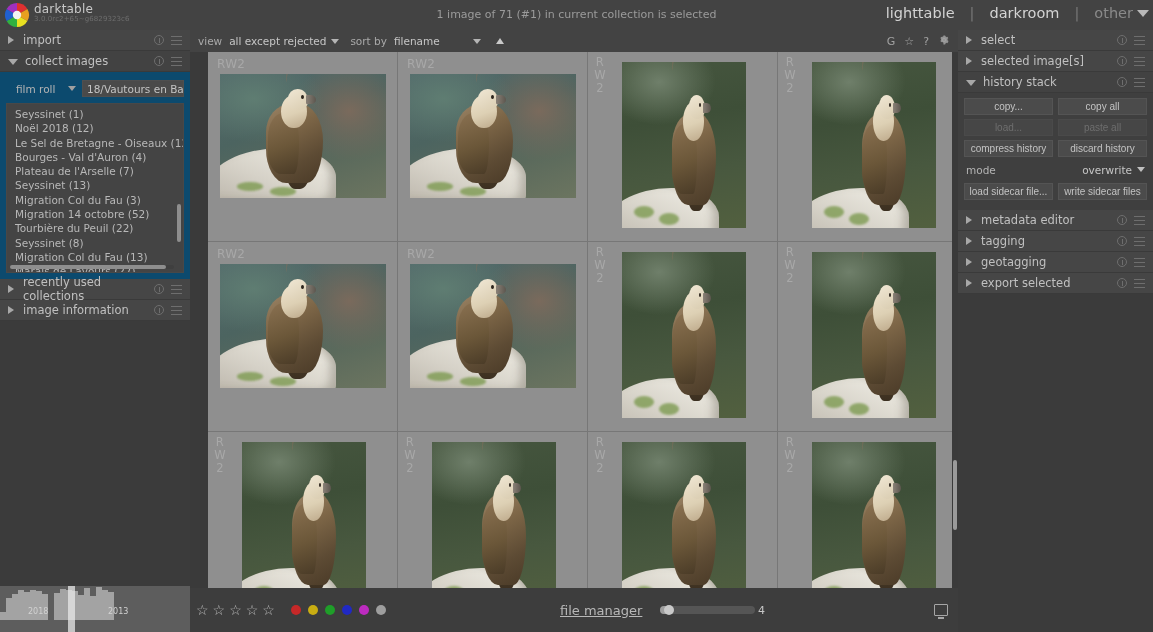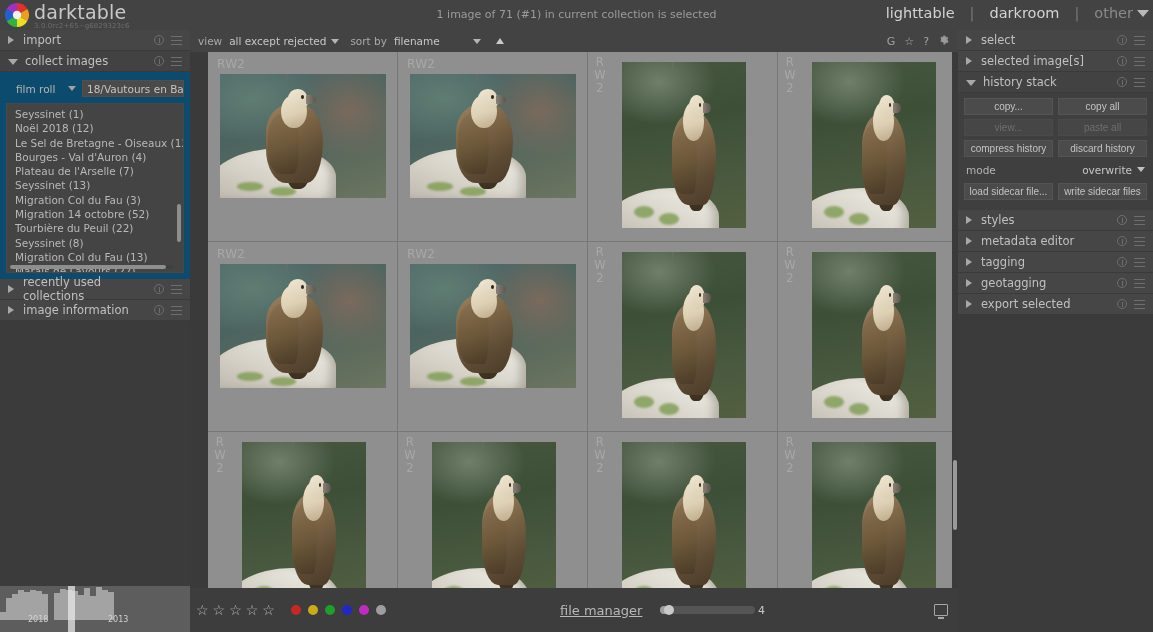--- a/index.html
+++ b/index.html
@@ -18,21 +18,21 @@
   
   .topbar {
     position: absolute; top: 0; left: 0; width: 1153px; height: 30px;
     background: #434343;
     display: flex; align-items: center;
   }
   .logo-wrap { position: absolute; left: 4px; top: 2px; display: flex; align-items: flex-start; }
   .logo-mark { width: 26px; height: 26px; position: relative; }
   .brand-col { margin-left: 4px; line-height: 1; padding-top: 1px; }
   .brand-name {
-    font-size: 19px; color: #c8c8c8; letter-spacing: .2px;
+    font-size: 12px; color: #c8c8c8; letter-spacing: .2px;
     font-family: "DejaVu Sans", sans-serif;
   }
   .brand-version {
     font-size: 7px; color: #6d6d6d; margin-top: 1px; letter-spacing: .1px;
   }
   .status-center {
     position: absolute; left: 0; right: 0; top: 8px;
     text-align: center; font-size: 11px; color: #9b9b9b;
     pointer-events: none;
   }
@@ -346,21 +346,21 @@
     position: absolute; left: 0; bottom: 0; width: 190px; height: 46px;
     background: #5d5d5d; overflow: hidden;
   }
   .tl-bars { position: absolute; left: 0; bottom: 12px; height: 34px; display: flex; align-items: flex-end; }
   .tl-bar { width: 6px; background: #a3a3a3; margin-right: 0px; }
   .tl-marker {
     position: absolute; left: 68px; top: 0; width: 7px; height: 46px;
     background: rgba(235,235,235,.72);
   }
   .tl-year {
-    position: absolute; bottom: 8px; font-size: 8px; color: #d2d2d2;
+    position: absolute; bottom: 16px; font-size: 8px; color: #d2d2d2;
   }
 </style>
 </head>
 <body>
 
 <div id="app">
 
   <div class="topbar">
     <div class="logo-wrap">
       <div class="logo-mark">
@@ -869,21 +869,21 @@
           </span>
       </span>
     </div>
 
     <div class="hs-body">
       <div class="btn-row">
         <button class="dt-btn">copy...</button>
         <button class="dt-btn">copy all</button>
       </div>
       <div class="btn-row">
-        <button class="dt-btn disabled">view...</button>
+        <button class="dt-btn disabled">load...</button>
         <button class="dt-btn disabled">paste all</button>
       </div>
       <div class="btn-row">
         <button class="dt-btn">compress history</button>
         <button class="dt-btn">discard history</button>
       </div>
       <div class="mode-row">
         <span class="mode-label">mode</span>
         <span class="mode-val">
           <span>overwrite</span>
@@ -891,32 +891,20 @@
         </span>
       </div>
       <div class="btn-row">
         <button class="dt-btn">load sidecar file...</button>
         <button class="dt-btn">write sidecar files</button>
       </div>
     </div>
 
     <div class="mod-header">
       <span class="tri"></span>
-      <span class="mod-title">styles</span>
-      <span class="mod-icons">
-        <span class="ic-info"></span>
-        <span class="ic-burger">
-            <i></i>
-            <i></i>
-            <i></i>
-          </span>
-      </span>
-    </div>
-    <div class="mod-header">
-      <span class="tri"></span>
       <span class="mod-title">metadata editor</span>
       <span class="mod-icons">
         <span class="ic-info"></span>
         <span class="ic-burger">
             <i></i>
             <i></i>
             <i></i>
           </span>
       </span>
     </div>

